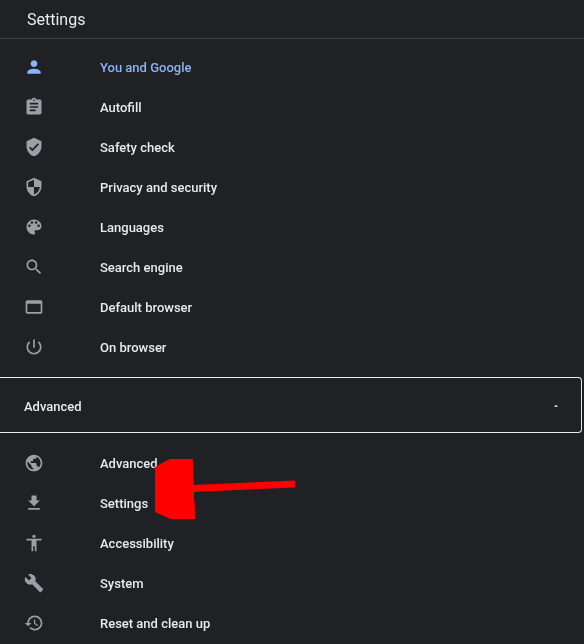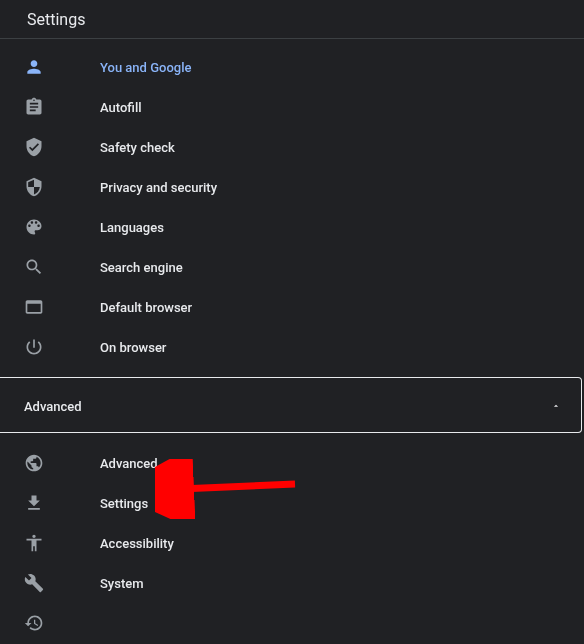--- a/index.html
+++ b/index.html
@@ -217,20 +217,21 @@
     </span>
     <span>System</span>
   </div>
 
   <div class="nav-item">
     <span class="icon">
       <svg viewBox="0 0 24 24">
           <path d="M13 3c-4.97 0-9 4.03-9 9H1l3.89 3.89.07.14L9 12H6c0-3.87 3.13-7 7-7s7 3.13 7 7-3.13 7-7 7c-1.93 0-3.68-.79-4.94-2.06l-1.42 1.42C8.27 19.99 10.51 21 13 21c4.97 0 9-4.03 9-9s-4.03-9-9-9zm-1 5v5l4.28 2.54.72-1.21-3.5-2.08V8H12z"></path>
         </svg>
     </span>
+    <span>Reset and clean up</span>
   </div>
 
 </div>
 
 <div class="arrow-annotation">
   <svg viewBox="0 0 150 60">
     <defs>
       <marker id="arrowhead" markerWidth="12" markerHeight="12" refX="2" refY="6" orient="auto">
         <polygon points="0 0, 12 6, 0 12" fill="#ff0000"></polygon>
       </marker>

